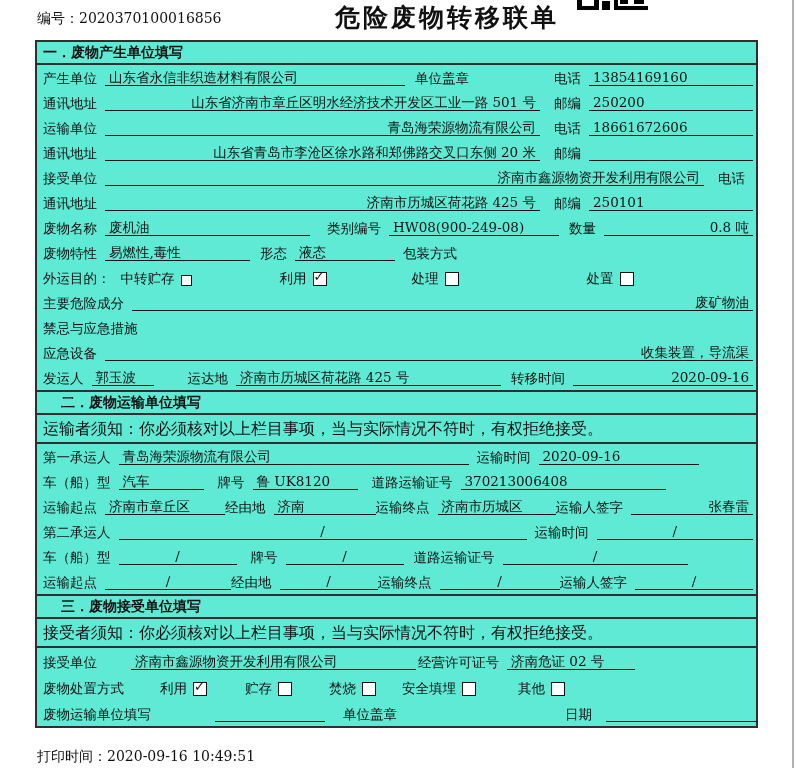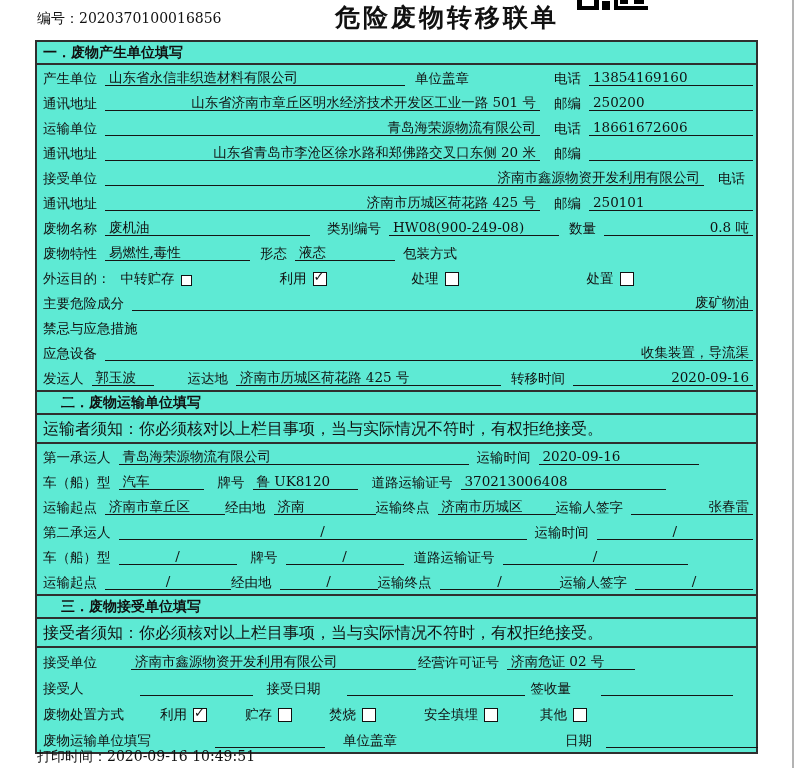--- a/index.html
+++ b/index.html
@@ -219,46 +219,38 @@
     <div class="sec mid">三．废物接受单位填写</div>
     <div class="notice">接受者须知：你必须核对以上栏目事项，当与实际情况不符时，有权拒绝接受。</div>
 
     <div class="row h26">
       <span class="lb">接受单位</span>
       <span class="v" style="margin-left:26px;width:285px">济南市鑫源物资开发利用有限公司</span>
       <span class="lb" style="margin-left:2px">经营许可证号</span>
       <span class="v" style="width:128px">济南危证 02 号</span>
     </div>
 
-    <div class="row h26">
-      <span class="lb">接受人</span>
-      <span class="v" style="margin-left:48px;width:113px"></span>
-      <span class="lb" style="margin-left:14px">接受日期</span>
-      <span class="v" style="margin-left:18px;width:178px"></span>
-      <span class="lb" style="margin-left:6px">签收量</span>
-      <span class="v" style="margin-left:22px;width:132px"></span>
-    </div>
 
     <div class="row h26">
       <span class="lb">废物处置方式</span>
       <span class="opt" style="margin-left:28px">
         <span class="olb">利用</span>
         <span class="cb">
             <i class="ck">✓</i>
           </span>
       </span>
       <span class="opt" style="margin-left:38px">
         <span class="olb">贮存</span>
         <span class="cb"></span>
       </span>
       <span class="opt" style="margin-left:37px">
         <span class="olb">焚烧</span>
         <span class="cb"></span>
       </span>
-      <span class="opt" style="margin-left:48px">
+      <span class="opt" style="margin-left:26px">
         <span class="olb">安全填埋</span>
         <span class="cb"></span>
       </span>
       <span class="opt" style="margin-left:42px">
         <span class="olb">其他</span>
         <span class="cb"></span>
       </span>
     </div>
 
     <div class="row h26">

